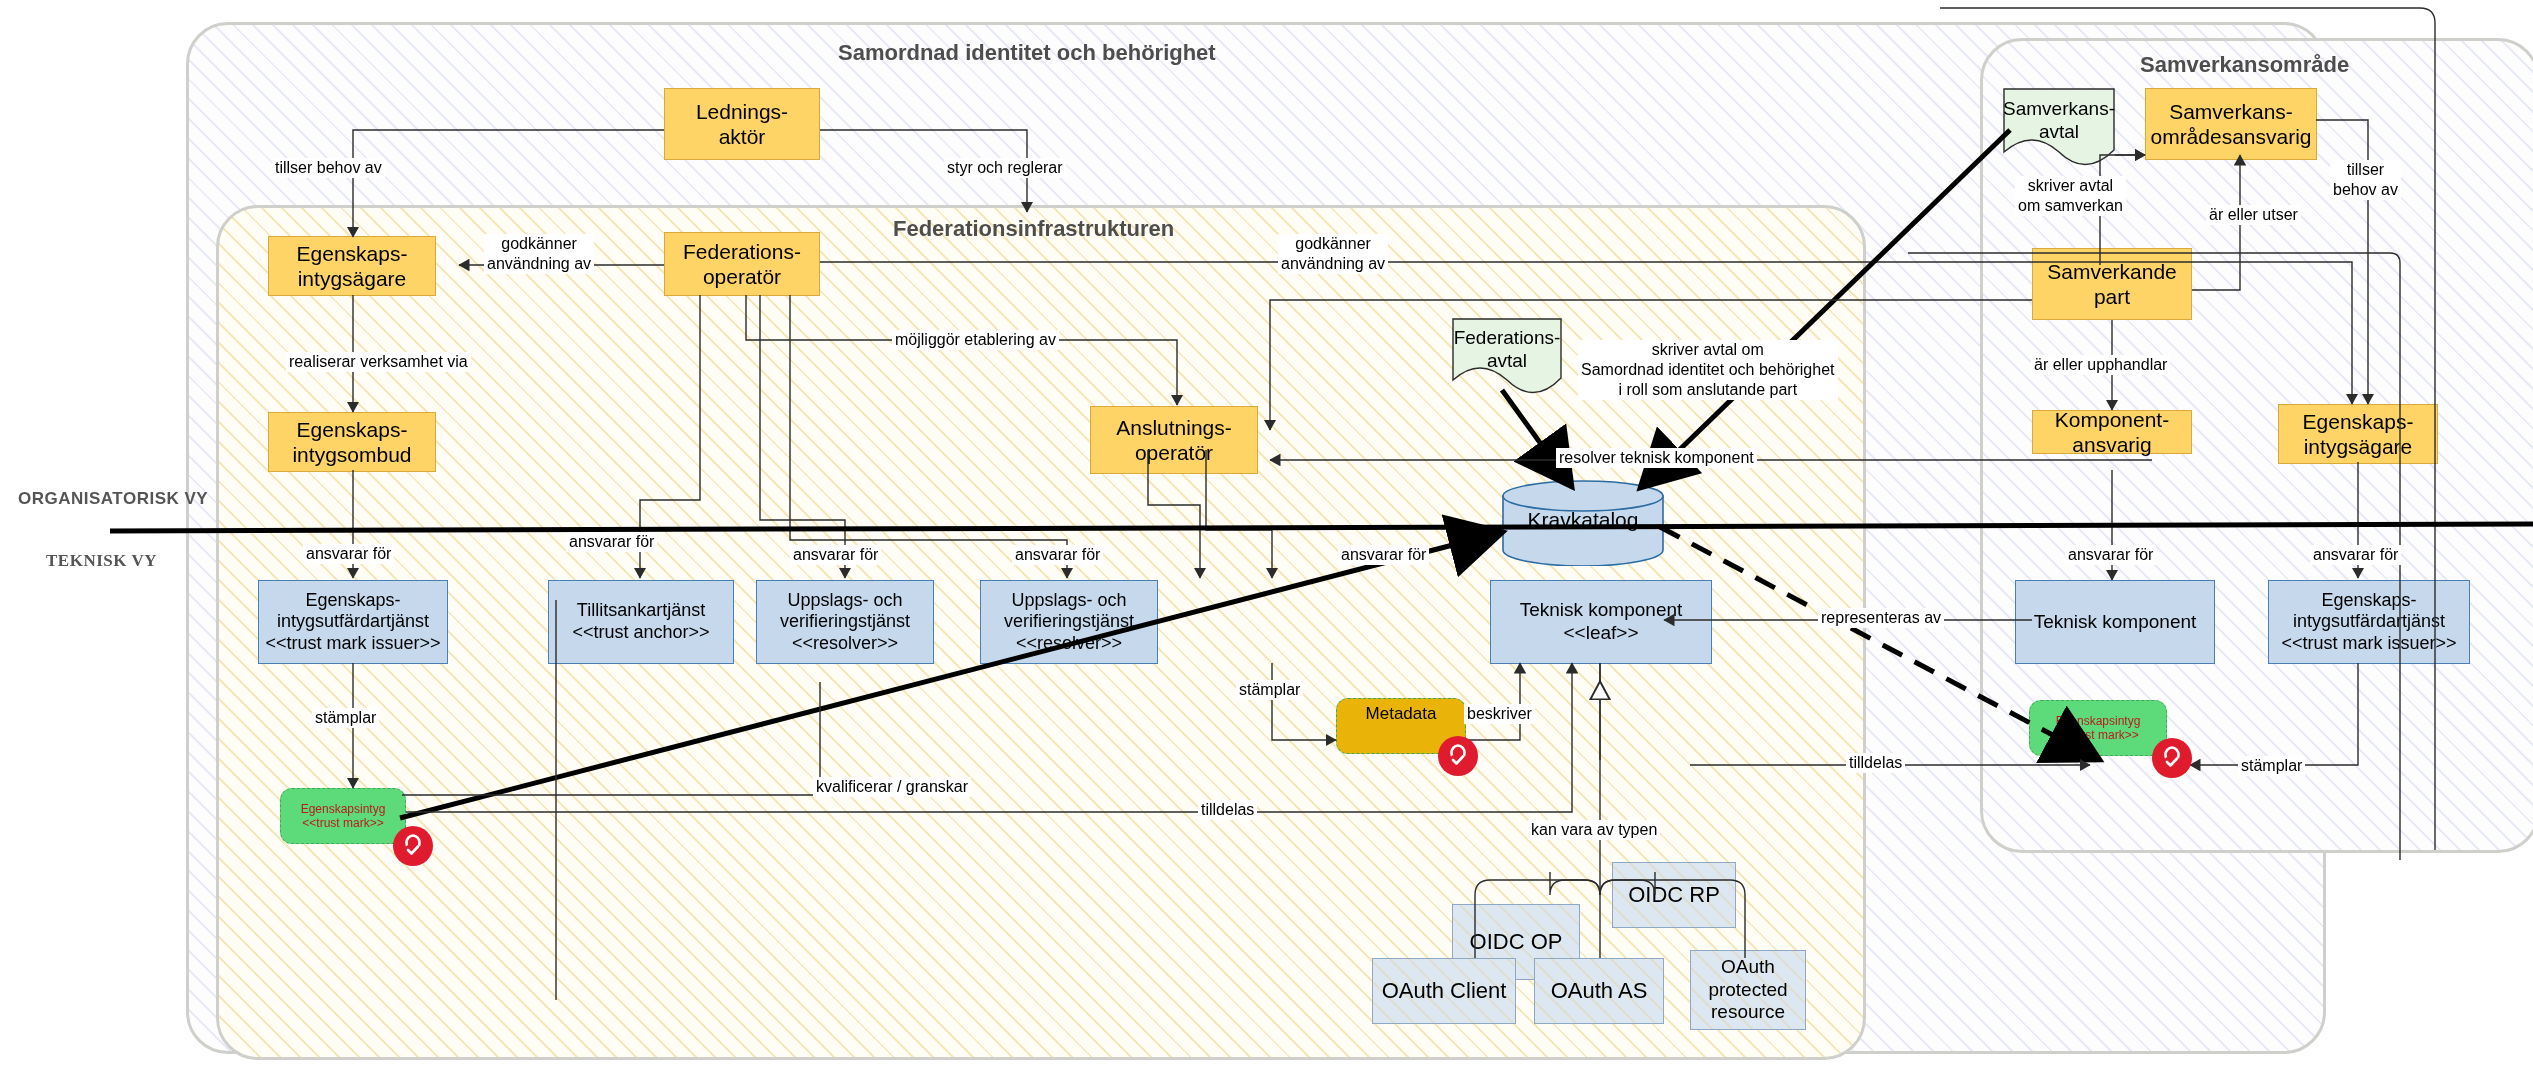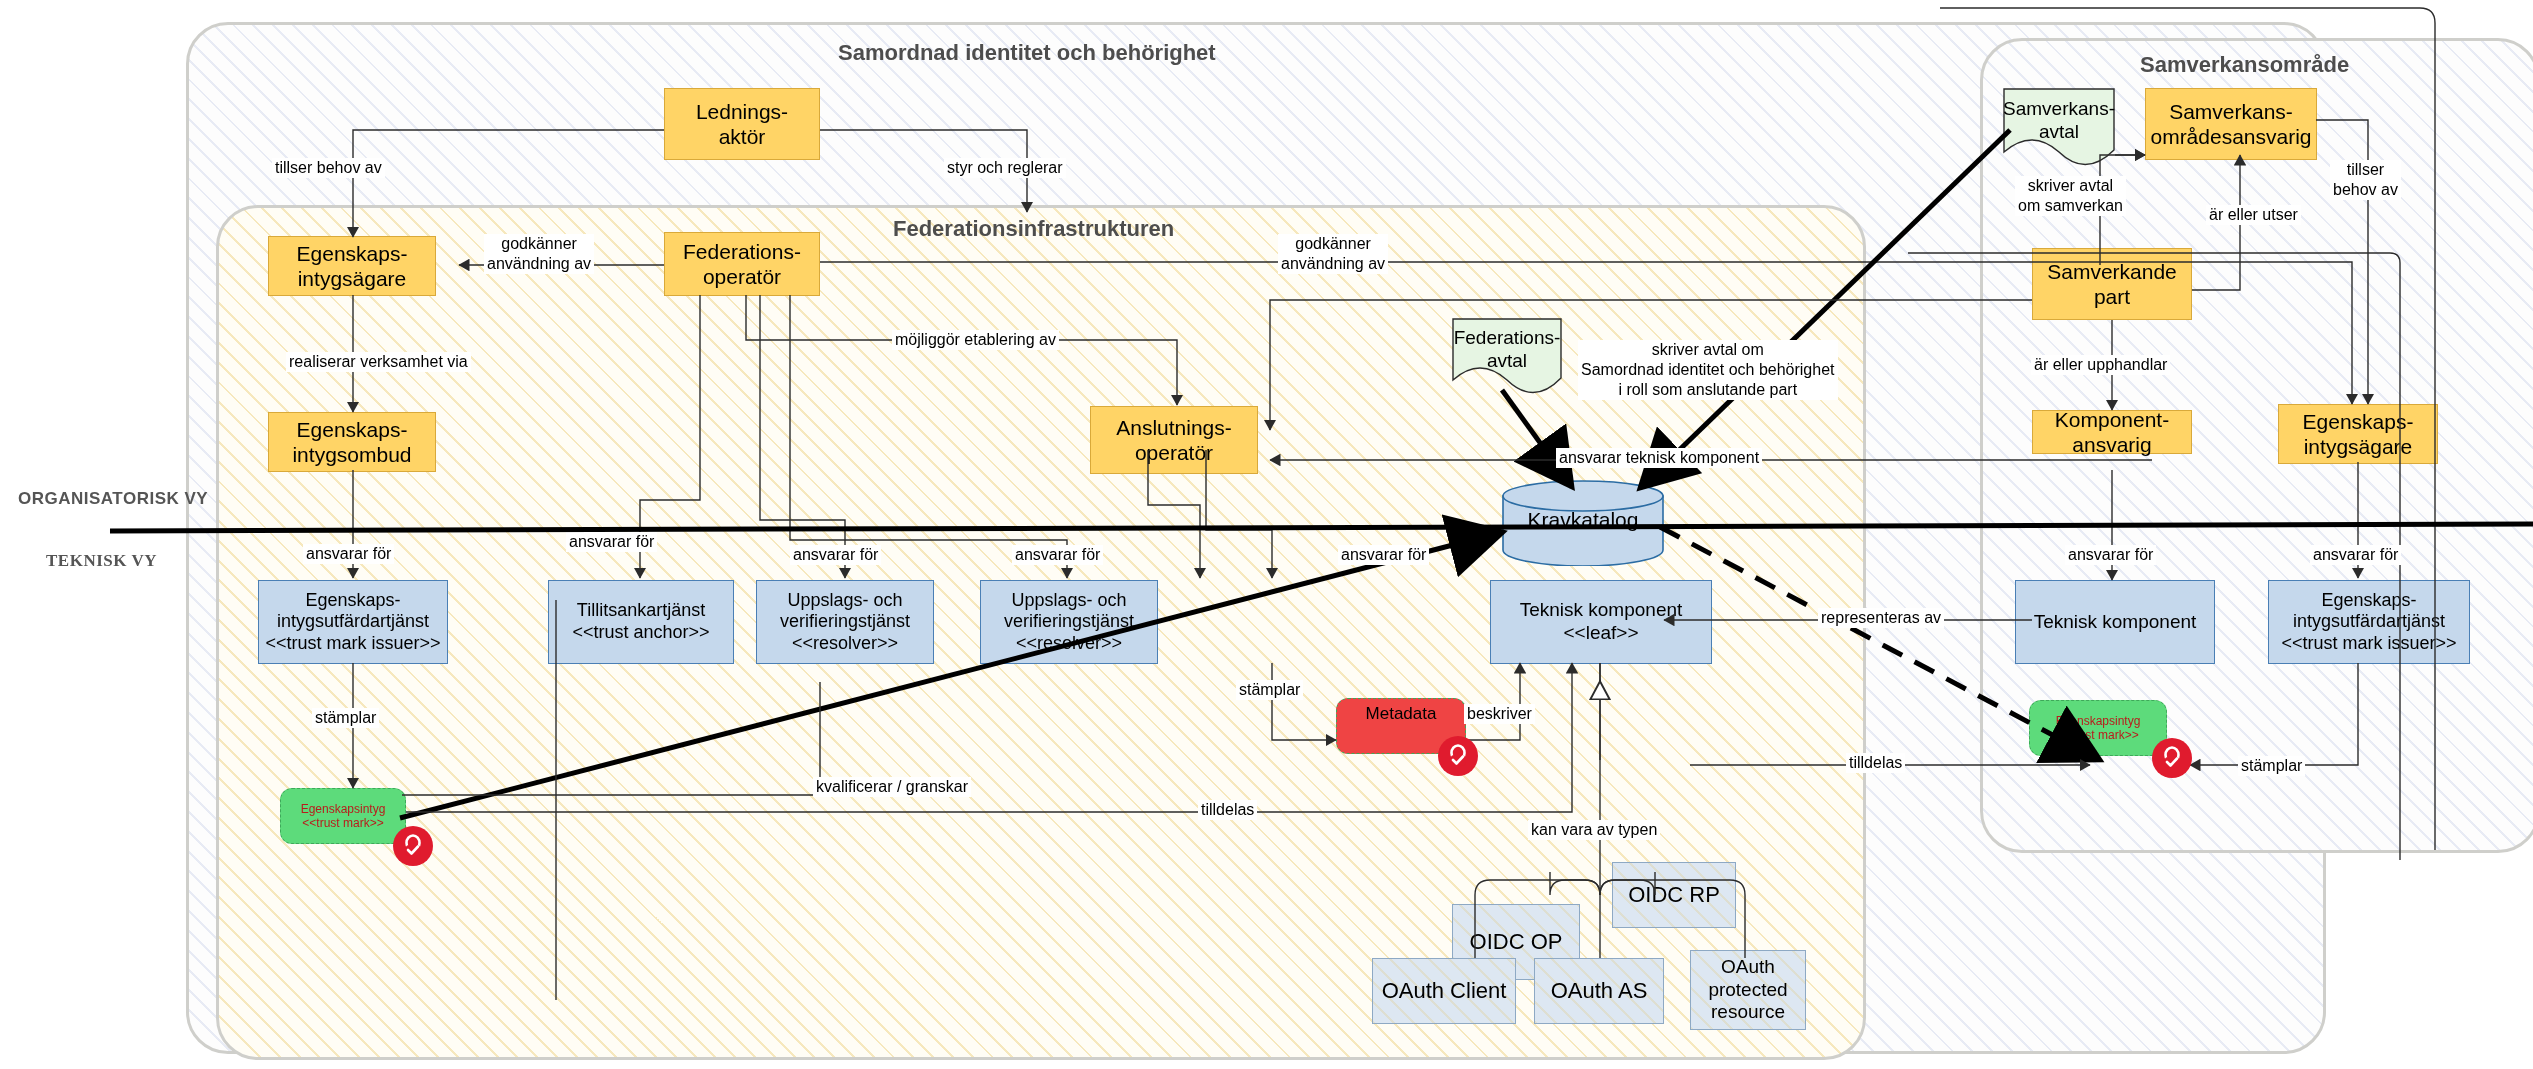--- a/index.html
+++ b/index.html
@@ -22,21 +22,21 @@
   }
   .zone-title{position:absolute;font-weight:bold;font-size:22px;color:#4d4d4d;white-space:nowrap;}
 
   
   .node{position:absolute;box-sizing:border-box;display:flex;align-items:center;justify-content:center;
         text-align:center;line-height:1.2;white-space:pre-line;}
   .org{background:#ffd466;border:1px solid #d9a93a;color:#000;font-size:21px;}
   .tech{background:#c5d8ec;border:1.5px solid #4a7fb5;color:#000;font-size:20px;}
   .techlite{background:#dde7f2;border:1px solid #8ea9c4;color:#000;font-size:22px;background-image:repeating-linear-gradient(45deg,rgba(226,183,60,.18) 0px,rgba(226,183,60,.18) 2px,rgba(255,255,255,0) 2px,rgba(255,255,255,0) 14px);}
   .green{background:#5ddb7b;border:1px dashed #3fa85a;border-radius:12px;color:#b91c1c;font-size:12px;}
-  .greenmeta{background:#ef4444;border:1px dashed #3fa85a;border-radius:12px;color:#000;font-size:17px;align-items:flex-start;padding-top:5px;}
+  .greenmeta{background:#eab308;border:1px dashed #3fa85a;border-radius:12px;color:#000;font-size:17px;align-items:flex-start;padding-top:5px;}
   .doc{position:absolute;box-sizing:border-box;font-size:19px;color:#000;display:flex;align-items:center;
        justify-content:center;text-align:center;white-space:pre-line;line-height:1.2;}
   .doc svg{position:absolute;inset:0;}
   .doc span{position:relative;z-index:2;transform:translateY(-6px);}
 
   .cyl{position:absolute;}
   .cyl .lbl{position:absolute;left:0;right:0;top:28px;text-align:center;font-size:21px;color:#000;z-index:3;}
 
   
   .elabel{position:absolute;font-size:16px;color:#000;background:#fff;white-space:pre-line;text-align:center;
@@ -272,21 +272,21 @@
   <div class="elabel" style="left:944px;top:158px;">styr och reglerar</div>
   <div class="elabel" style="left:484px;top:234px;">godkänner
 användning av</div>
   <div class="elabel" style="left:1278px;top:234px;">godkänner
 användning av</div>
   <div class="elabel" style="left:258px;top:352px;margin-left:28px;">realiserar verksamhet via</div>
   <div class="elabel" style="left:892px;top:330px;">möjliggör etablering av</div>
   <div class="elabel" style="left:1578px;top:340px;">skriver avtal om
 Samordnad identitet och behörighet
 i roll som anslutande part</div>
-  <div class="elabel" style="left:1556px;top:448px;">ansvarar teknisk komponent</div>
+  <div class="elabel" style="left:1556px;top:448px;">resolver teknisk komponent</div>
   <div class="elabel" style="left:2015px;top:176px;">skriver avtal
 om samverkan</div>
   <div class="elabel" style="left:2206px;top:205px;">är eller utser</div>
   <div class="elabel" style="left:2330px;top:160px;">tillser
 behov av</div>
   <div class="elabel" style="left:2031px;top:355px;">är eller upphandlar</div>
 
   <div class="elabel" style="left:303px;top:544px;">ansvarar för</div>
   <div class="elabel" style="left:566px;top:532px;">ansvarar för</div>
   <div class="elabel" style="left:790px;top:545px;">ansvarar för</div>

